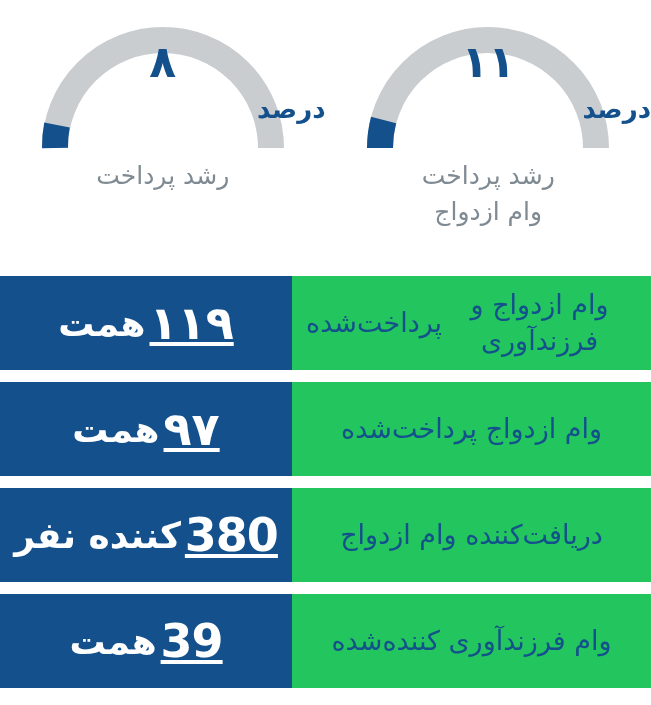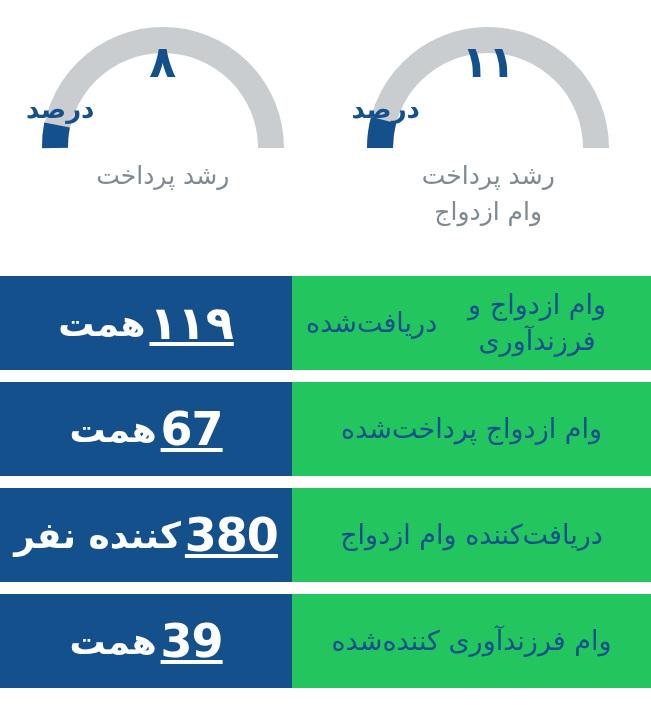--- a/index.html
+++ b/index.html
@@ -54,26 +54,25 @@
     font-size: 44px;
     font-weight: bold;
     line-height: 1;
     letter-spacing: -1px;
   }
   .gauge-unit {
     position: absolute;
     top: 96px;
     left: 0;
     right: 0;
-    text-align: left;
+    text-align: right;
     color: #14508c;
     font-size: 26px;
     font-weight: bold;
     line-height: 1;
-    padding-left: 26px;
   }
   .gauge-caption {
     position: absolute;
     top: 158px;
     left: 0;
     right: 0;
     text-align: center;
     color: #7f8a92;
     font-size: 25px;
     line-height: 1.45;
@@ -171,35 +170,35 @@
         <span>رشد پرداخت</span>
       </div>
     </div>
   </div>
 
   <div class="stats">
 
     <div class="stat-row">
       <div class="stat-label">
         <span>وام ازدواج و فرزندآوری</span>
-        <span>دریافت‌شده</span>
+        <span>پرداخت‌شده</span>
       </div>
       <div class="stat-value">
         <span class="num">۱۱۹</span>
         <span class="suffix">همت</span>
       </div>
     </div>
 
     <div class="stat-row">
       <div class="stat-label">
         <span>وام ازدواج پرداخت‌شده</span>
         <span></span>
       </div>
       <div class="stat-value">
-        <span class="num">67</span>
+        <span class="num">۹۷</span>
         <span class="suffix">همت</span>
       </div>
     </div>
 
     <div class="stat-row">
       <div class="stat-label">
         <span>دریافت‌کننده وام ازدواج</span>
         <span></span>
       </div>
       <div class="stat-value">

